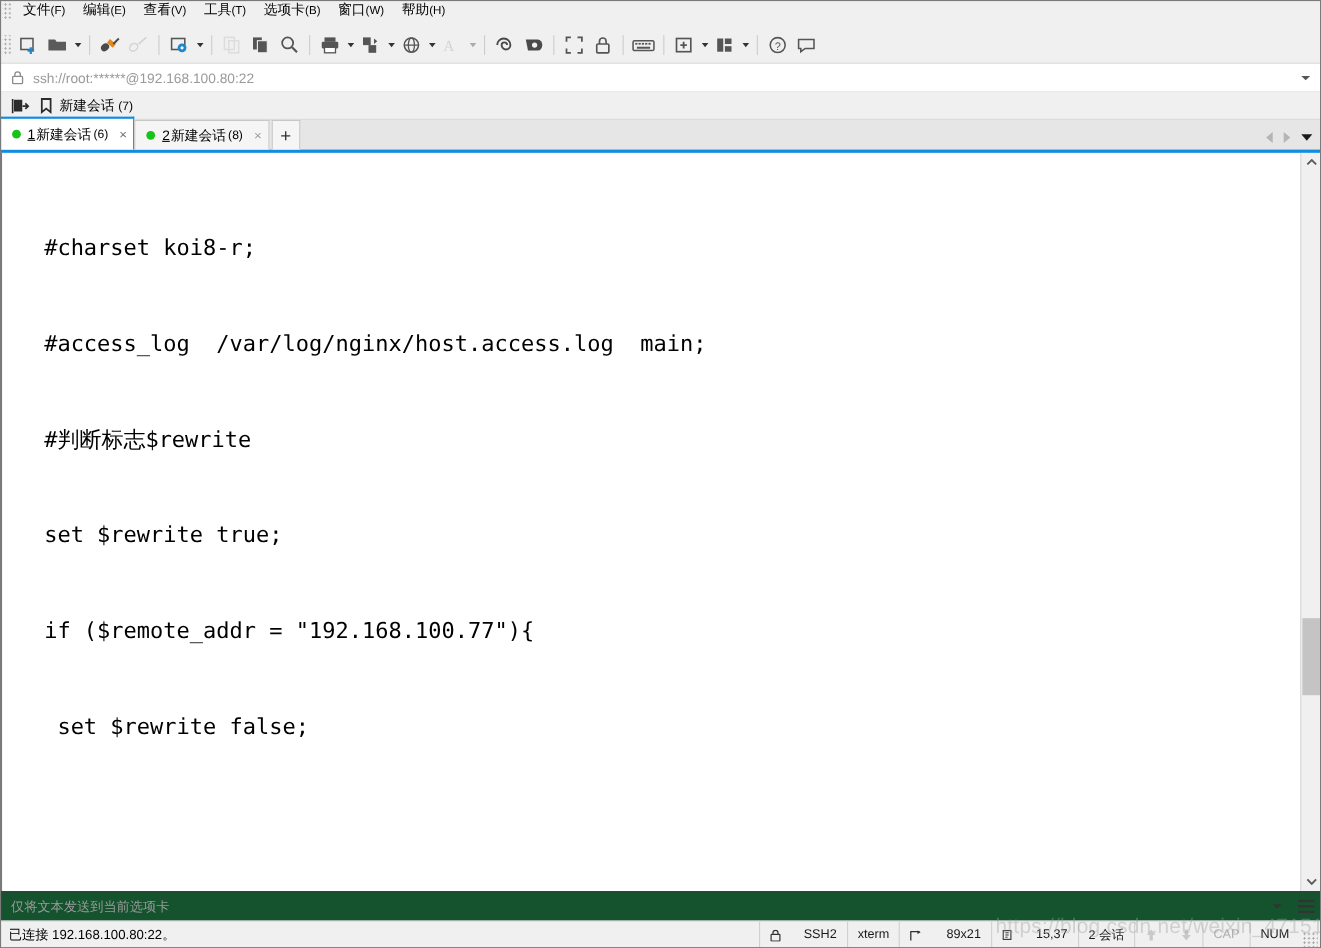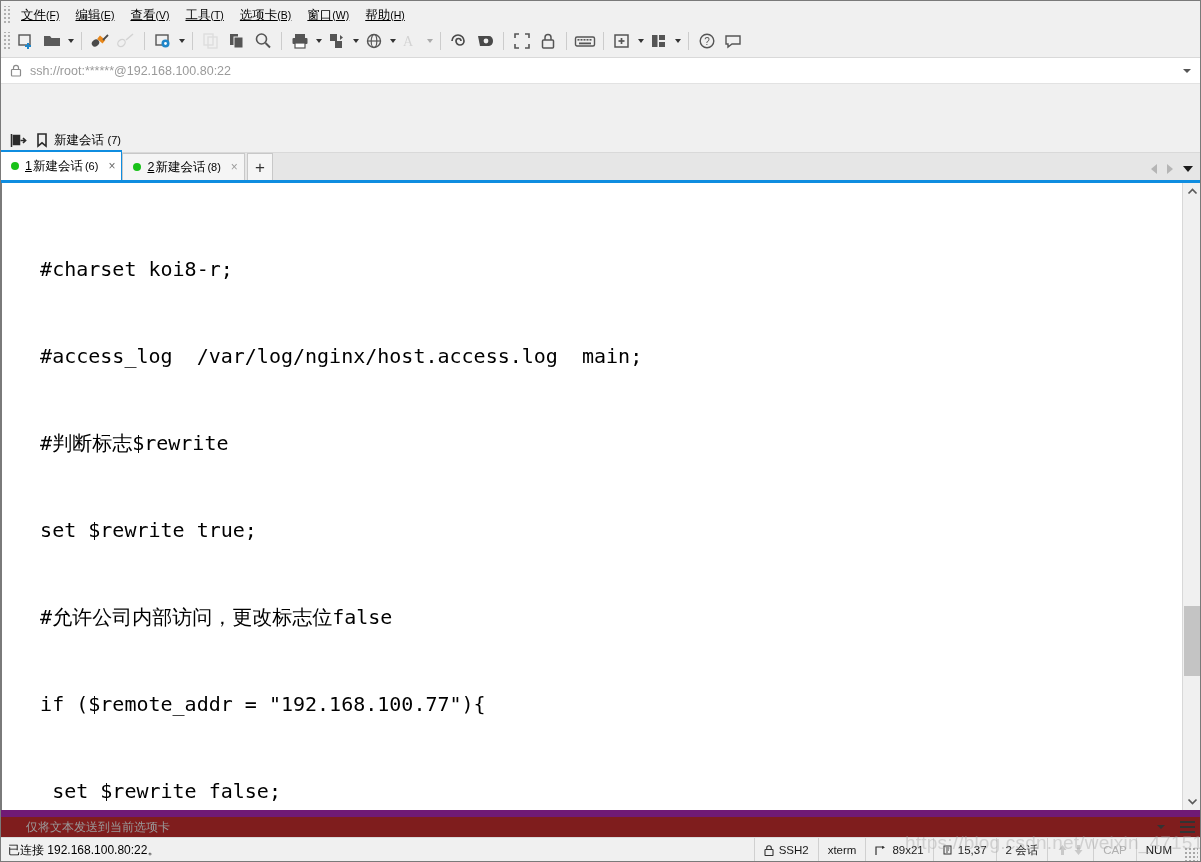--- a/index.html
+++ b/index.html
@@ -67,24 +67,23 @@
     color: #ffffff;
     font-size: 12px;
   }
   .win-btn svg { display: block; }
 
   
   .menubar {
     height: 25px;
     background: #f0f0f0;
     display: flex;
-    align-items: flex-end;
+    align-items: flex-start;
     flex: 0 0 25px;
     border-bottom: 1px solid #f0f0f0;
-    text-decoration: underline;
   }
   .grip {
     width: 8px; height: 18px;
     margin-left: 2px; margin-right: 3px;
     background-image: radial-gradient(circle, #b0b0b0 1px, transparent 1px);
     background-size: 4px 4px;
     background-position: 1px 2px;
     flex: 0 0 8px;
   }
   .menu-item {
@@ -165,21 +164,20 @@
   }
 
   
   .bookmarkbar {
     height: 25px;
     background: #f0f0f0;
     display: flex;
     align-items: center;
     flex: 0 0 25px;
     border-bottom: 1px solid #d9d9d9;
-    margin-top: 44px;
   }
   .bm-icon { margin-left: 10px; margin-right: 9px; color: #2b2b2b; display:flex; }
   .bm-icon2 { margin-right: 6px; color: #2b2b2b; display:flex; }
   .bm-label { font-size: 12.5px; color: #000; white-space: nowrap; }
   .bm-label .num { font-size: 11px; }
 
   
   .tabstrip {
     height: 30px;
     background: #e6e6e6;
@@ -306,26 +304,25 @@
     position: absolute;
     left: 1px; right: 1px;
     top: 405px;
     height: 70px;
     background: #c4c4c4;
   }
 
   
   .sendbar {
     height: 27px;
-    background: #7f1d1d;
+    background: #14532d;
     display: flex;
     align-items: center;
     flex: 0 0 27px;
-    border-top: 7px solid #701a75;
-    padding-left: 16px;
+    border-top: 1px solid #701a75;
   }
   .sendbar .sb-text {
     margin-left: 10px;
     font-size: 12px;
     color: #9a9a9a;
     white-space: nowrap;
   }
   .sendbar .sb-right {
     margin-left: auto;
     display: flex;
@@ -378,21 +375,21 @@
   }
   .sb-cell {
     height: 25px;
     display: flex;
     align-items: center;
     justify-content: center;
     font-size: 11.5px;
     color: #1a1a1a;
     padding: 0 9px;
     white-space: nowrap;
-    gap: 5px;
+    gap: 21px;
   }
   .sb-cell.sep { border-left: 1px solid #d0d0d0; }
   .sb-cell.dim { color: #b0b0b0; justify-content: center; }
   .resize-grip {
     width: 14px; height: 14px;
     margin-left: 3px; margin-right: 3px;
     background-image: radial-gradient(circle, #a8a8a8 1px, transparent 1px);
     background-size: 4px 4px;
     align-self: flex-end;
     margin-bottom: 2px;
@@ -652,21 +649,20 @@
       <span class="tab-dd"></span>
     </div>
   </div>
 
   <div class="terminal-wrap">
     <div class="terminal">
       <span class="term-line">   #charset koi8-r;</span>
       <span class="term-line">   #access_log  /var/log/nginx/host.access.log  main;</span>
       <span class="term-line">   #判断标志$rewrite</span>
       <span class="term-line">   set $rewrite true;</span>
-      <span class="term-line">   #允许公司内部访问，更改标志位false</span>
       <span class="term-line">   if ($remote_addr = "192.168.100.77"){</span>
       <span class="term-line">    set $rewrite false;</span>
       
       
       
       
       
       
       
       

